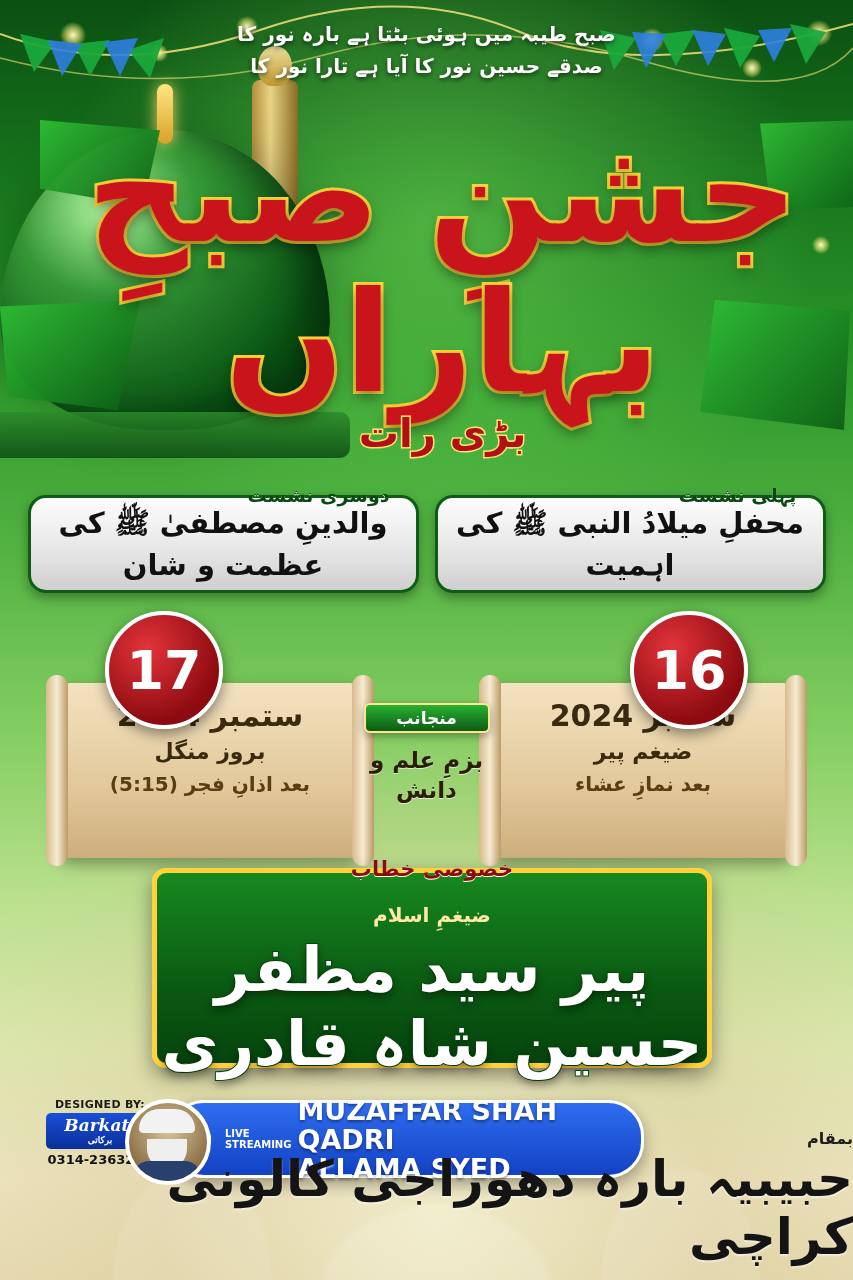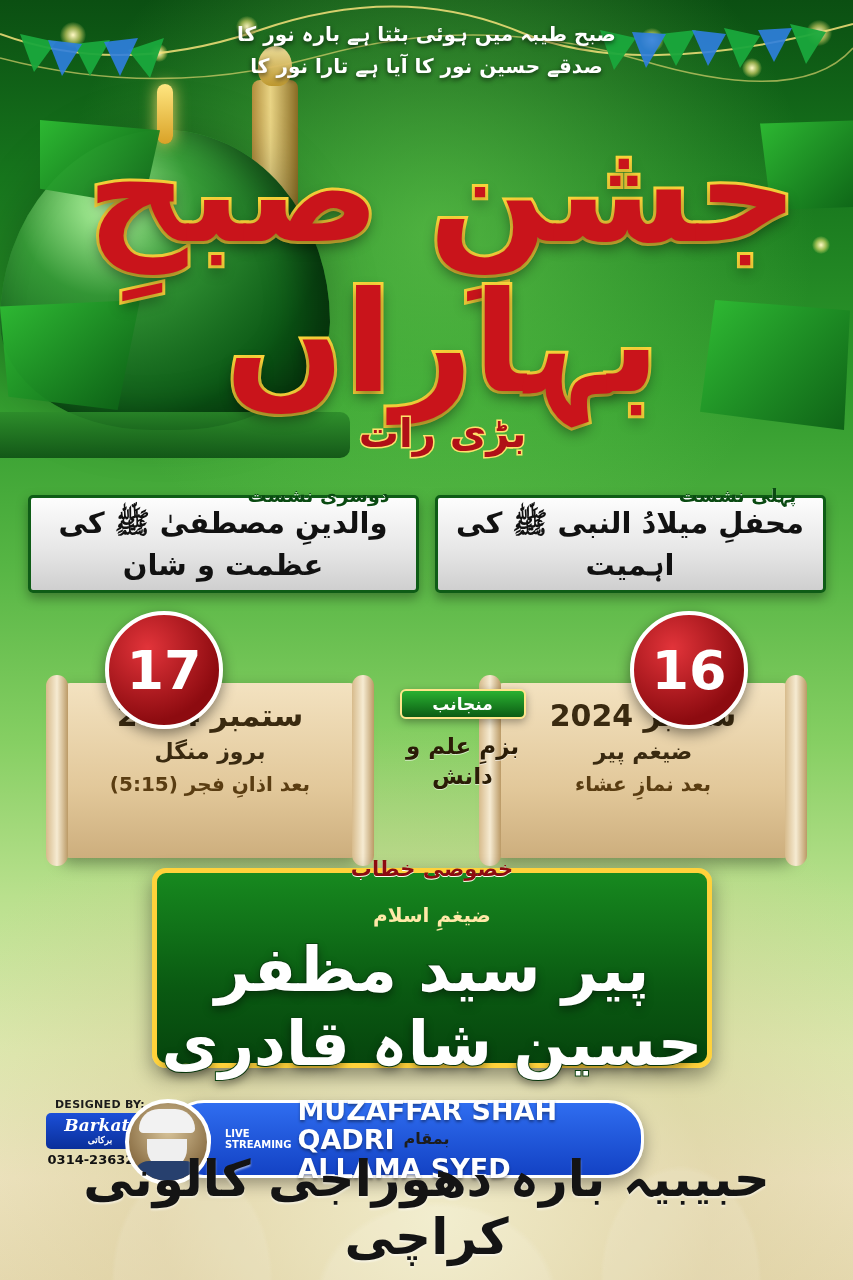--- a/index.html
+++ b/index.html
@@ -95,21 +95,21 @@
     font-size:40px;font-weight:bold;color:#b01017;
     -webkit-text-stroke:3px #ffe16b;paint-order:stroke fill;
     direction:rtl;
   }
 
   
   .sessions{position:absolute;top:495px;left:0;width:853px;display:flex;justify-content:center;gap:16px;direction:rtl;}
   .sess{
     position:relative;width:385px;height:92px;
     background:linear-gradient(180deg,#fdfdfd,#e7e7e7 55%,#cfcfcf);
-    border:3px solid #0e5c16;border-radius:5px;
+    border:3px solid #0e5c16;border-radius:18px;
     box-shadow:0 5px 12px rgba(0,0,0,.35);
     display:flex;align-items:center;justify-content:flex-end;
   }
   .sess .sess-title{
     position:absolute;top:-14px;right:26px;
     background:transparent;color:#0a4a12;font-size:19px;font-weight:bold;
     text-shadow:0 1px 0 #fff;
   }
   .sess .sess-text{
     font-size:29px;font-weight:bold;color:#111;direction:rtl;padding:0 14px;text-align:center;
@@ -140,22 +140,22 @@
   .daybadge{
     position:absolute;top:-14px;width:110px;height:110px;border-radius:50%;
     background:radial-gradient(circle at 35% 30%,#e2343a,#8d0b10 70%);
     border:4px solid #fff;box-shadow:0 5px 14px rgba(0,0,0,.45);
     color:#fff;font-size:54px;font-weight:bold;
     display:flex;align-items:center;justify-content:center;
   }
   .daybadge.l{left:105px;}
   .daybadge.r{right:105px;}
   .ribbon{
-    position:absolute;left:50%;top:64px;transform:translateX(-50%);
-    width:126px;text-align:center;direction:rtl;color:#fff;margin-left:36px;
+    position:absolute;left:50%;top:78px;transform:translateX(-50%);
+    width:126px;text-align:center;direction:rtl;color:#fff;
   }
   .ribbon .rb-top{
     background:linear-gradient(180deg,#2ab131,#0c5c14);
     border:2px solid #ffe68a;border-radius:6px;
     font-size:17px;font-weight:bold;padding:3px 6px;
     box-shadow:0 3px 8px rgba(0,0,0,.35);
   }
   .ribbon .rb-body{
     margin-top:12px;color:#2a1c06;font-size:23px;font-weight:bold;line-height:30px;
     text-shadow:0 1px 0 rgba(255,255,255,.6);
@@ -216,21 +216,21 @@
     margin-left:8px;margin-right:14px;font-family:"DejaVu Serif", serif;
   }
   .live-tag{color:#fff;font-size:10px;font-weight:bold;line-height:11px;margin-right:6px;}
   .live-name{
     color:#fff;font-size:27px;font-weight:bold;line-height:29px;
     text-shadow:0 2px 3px rgba(0,0,0,.4);
   }
 
   
   .footer{
-    position:absolute;left:0;bottom:14px;width:853px;text-align:center;direction:rtl;margin-top:28px;
+    position:absolute;left:0;bottom:14px;width:853px;direction:rtl;margin-top:28px;
   }
   .footer .f-small{font-size:16px;font-weight:bold;color:#1d1d1d;margin-bottom:2px;}
   .footer .f-main{
     font-size:50px;font-weight:bold;color:#141414;line-height:58px;
     text-shadow:0 2px 2px rgba(255,255,255,.5);
   }
 </style>
 </head>
 <body>
 

